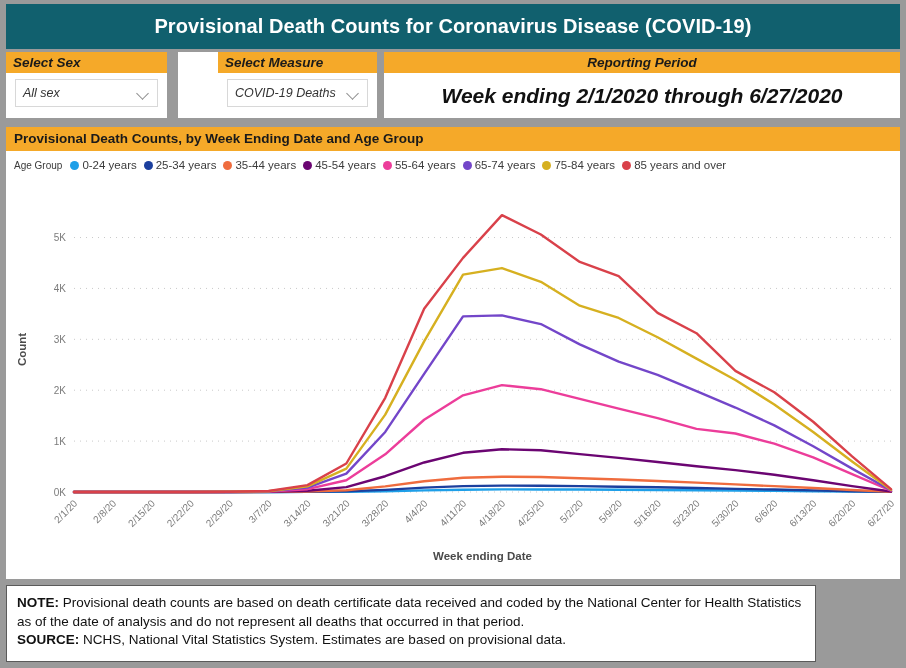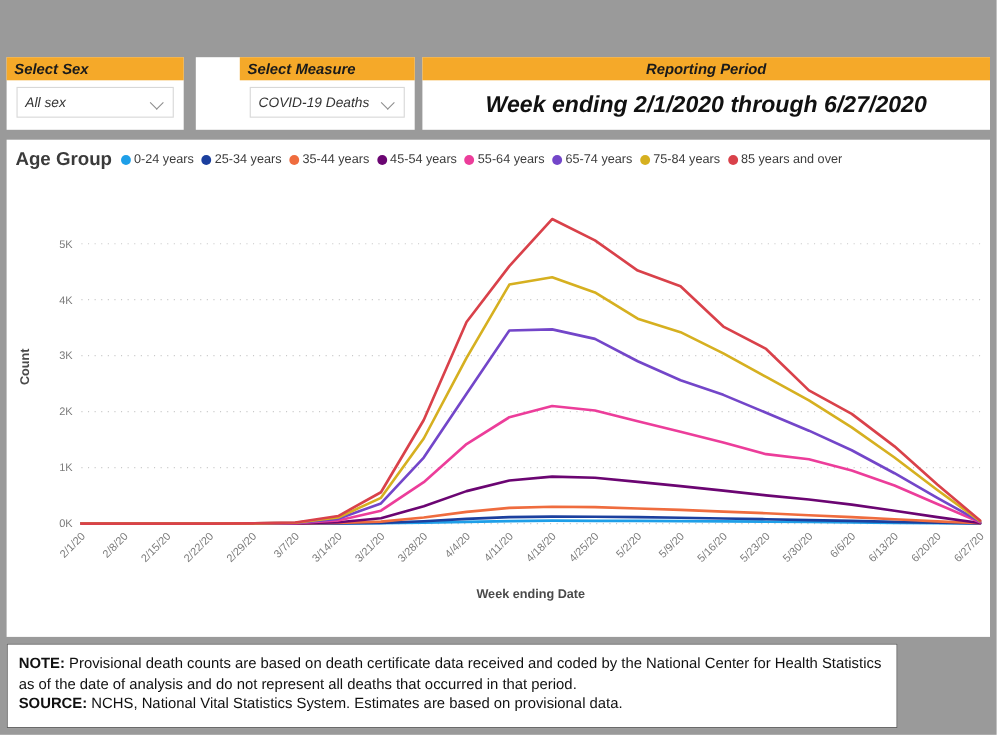--- a/index.html
+++ b/index.html
@@ -50,41 +50,44 @@
   
   .chart-panel{position:absolute;left:6px;top:127px;width:894px;height:452px;background:#ffffff;}
   .chart-title{
     background:#f5a929;color:#1a1a1a;height:24px;line-height:24px;
     font-size:13.5px;font-weight:600;padding:0 8px;box-sizing:border-box;white-space:nowrap;
   }
   .legend{
     display:flex;align-items:center;flex-wrap:nowrap;
     padding:8px 0 4px 8px;font-size:11.5px;color:#3b3b3b;
   }
-  .legend .lg-title{font-weight:700;color:#3b3b3b;margin-right:8px;font-size:17px;}
+  .legend .lg-title{font-weight:400;color:#3b3b3b;margin-right:8px;font-size:10px;}
   .lg-item{display:flex;align-items:center;margin-right:7px;white-space:nowrap;}
   .dot{width:9px;height:9px;border-radius:50%;margin-right:3px;flex:none;}
   .plot{position:relative;width:894px;height:396px;}
   svg{display:block;}
   .axtxt{font-family:"Liberation Sans",sans-serif;font-size:10px;fill:#7b7b7b;}
   .axlbl{font-family:"Liberation Sans",sans-serif;font-size:11.5px;fill:#4a4a4a;font-weight:600;}
 
   
   .note{
     position:absolute;left:6px;top:585px;width:810px;height:77px;
     background:#ffffff;border:1px solid #5a5a5a;box-sizing:border-box;
     padding:8px 10px;font-size:13.5px;color:#111;line-height:18.5px;
   }
   .note b{font-weight:700;}
 </style>
 </head>
 <body>
 
 <div class="app">
 
+  <div class="title-bar">
+    <span class="t">Provisional Death Counts for Coronavirus Disease (COVID-19)</span>
+  </div>
 
   <div class="filters">
 
     <div class="card" id="card-sex">
       <div class="hd">Select Sex</div>
       <div class="sel-wrap">
         <div class="select">
           <span>All sex</span>
           <span class="chev"></span>
         </div>
@@ -102,20 +105,21 @@
     </div>
 
     <div class="card" id="card-period">
       <div class="hd center">Reporting Period</div>
       <div class="period-val">Week ending 2/1/2020 through 6/27/2020</div>
     </div>
 
   </div>
 
   <div class="chart-panel">
+    <div class="chart-title">Provisional Death Counts, by Week Ending Date and Age Group</div>
     <div class="legend" id="legend">
       <span class="lg-title">Age Group</span>
     <span class="lg-item">
           <span class="dot" style="background: rgb(30, 159, 232);"></span>
           <span>0-24 years</span>
         </span>
         <span class="lg-item">
           <span class="dot" style="background: rgb(27, 63, 158);"></span>
           <span>25-34 years</span>
         </span>

